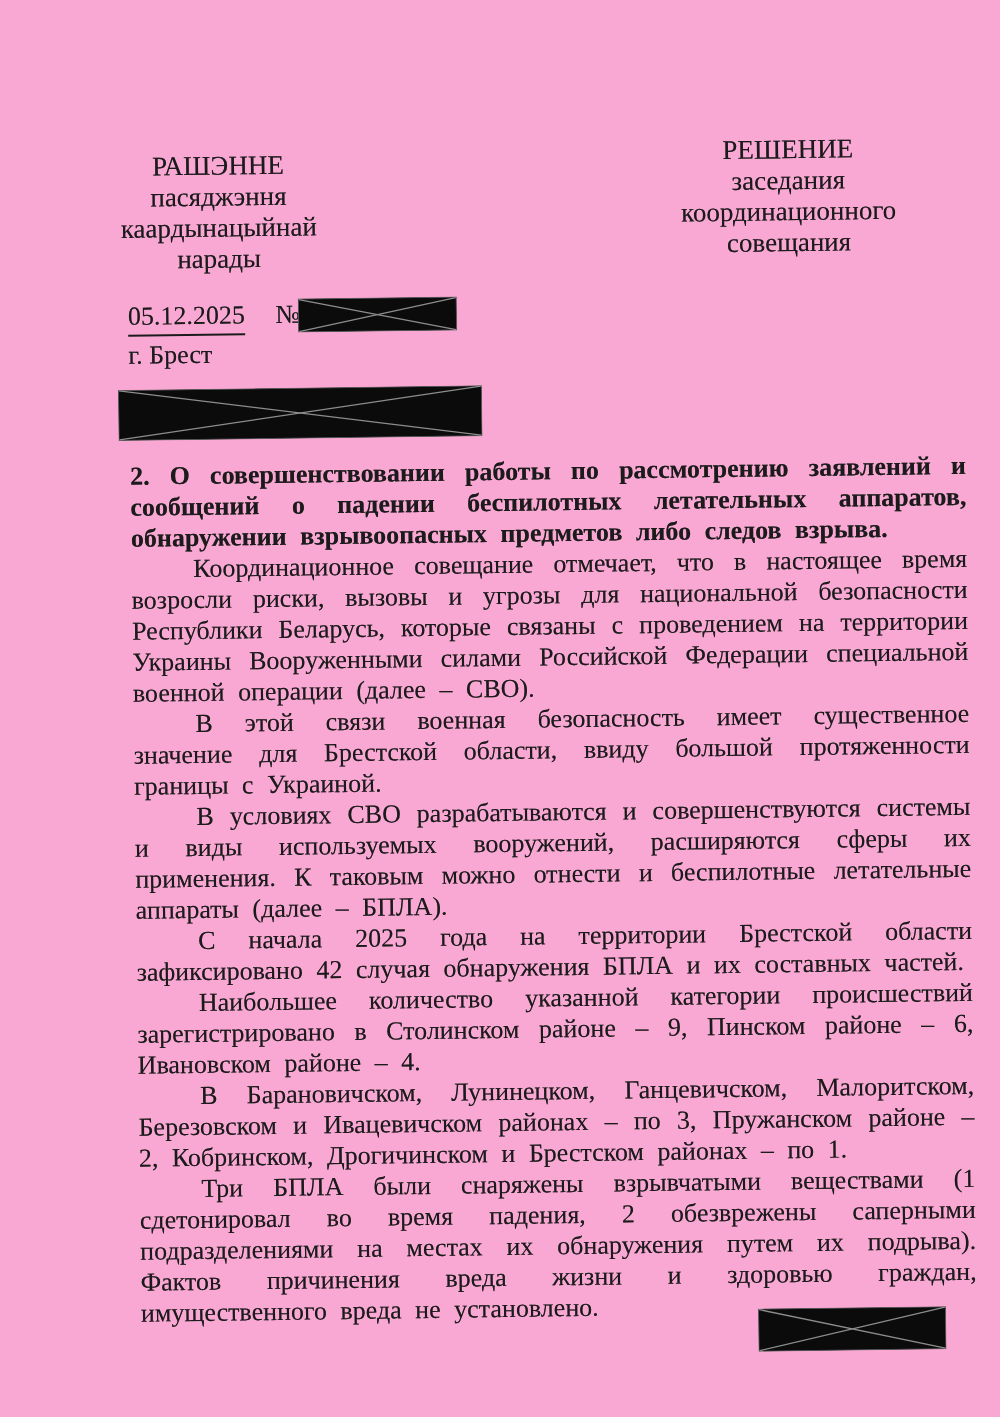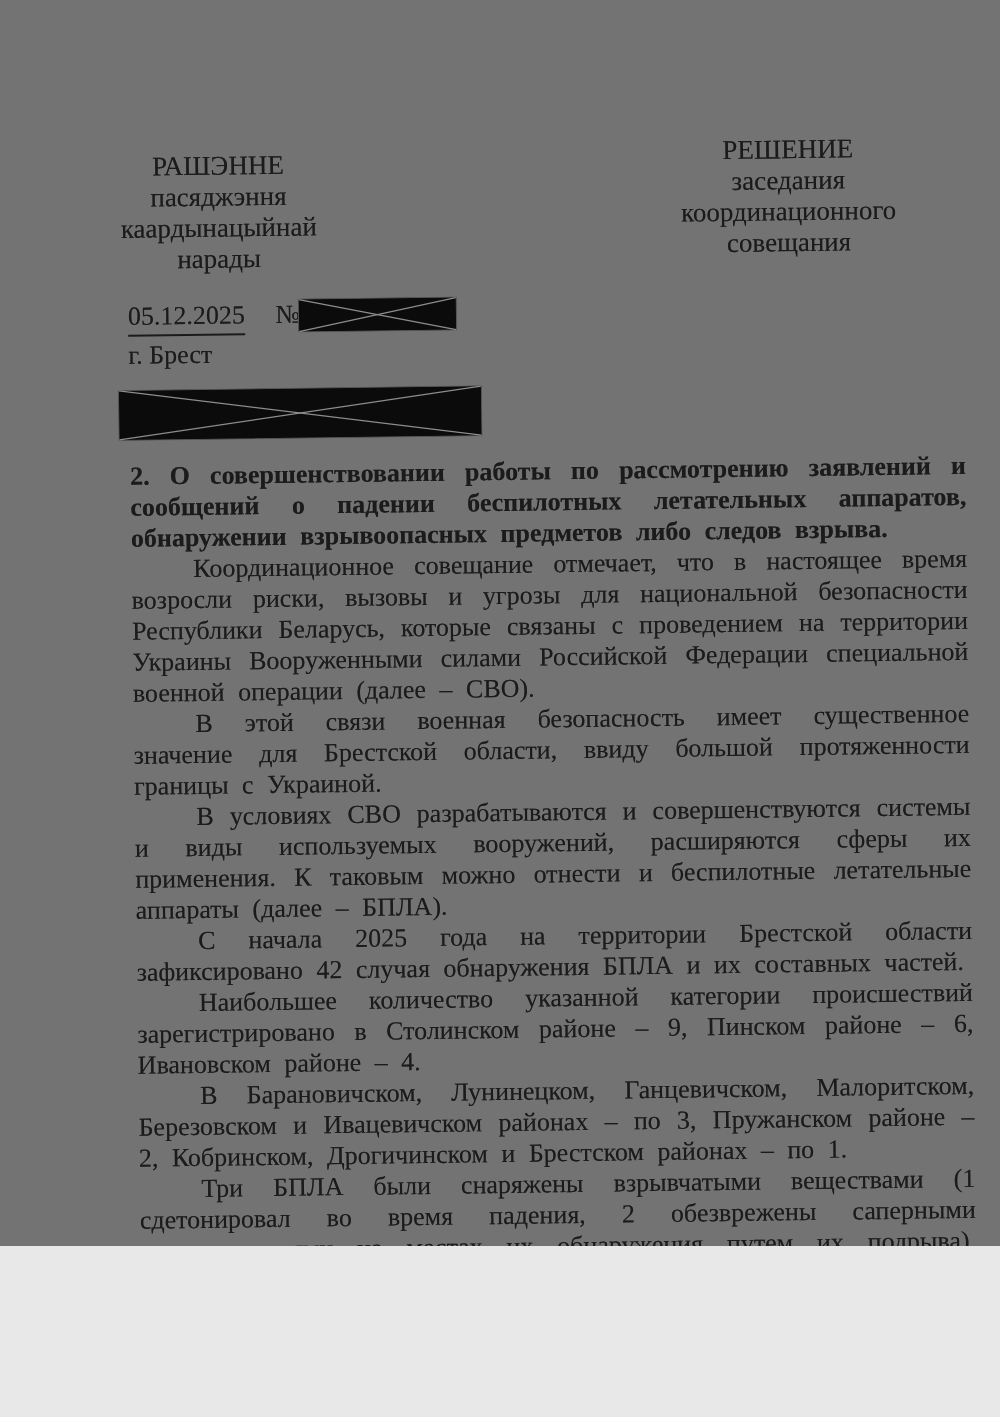--- a/index.html
+++ b/index.html
@@ -3,22 +3,22 @@
 <meta charset="utf-8">
 <style>
   html, body {
     margin: 0;
     padding: 0;
     background: #e8e8e8;
   }
   .page {
     position: relative;
     width: 1000px;
-    height: 1246px;
-    background: #737373;
+    height: 1417px;
+    background: #f9a8d4;
     overflow: hidden;
     font-family: "Liberation Serif", "DejaVu Serif", serif;
     color: #1b1b1b;
   }
   .scan {
     position: absolute;
     inset: 0;
     transform: rotate(-0.75deg);
     transform-origin: 500px 700px;
     text-shadow: 0 0 0.4px rgba(20,20,20,0.55);

